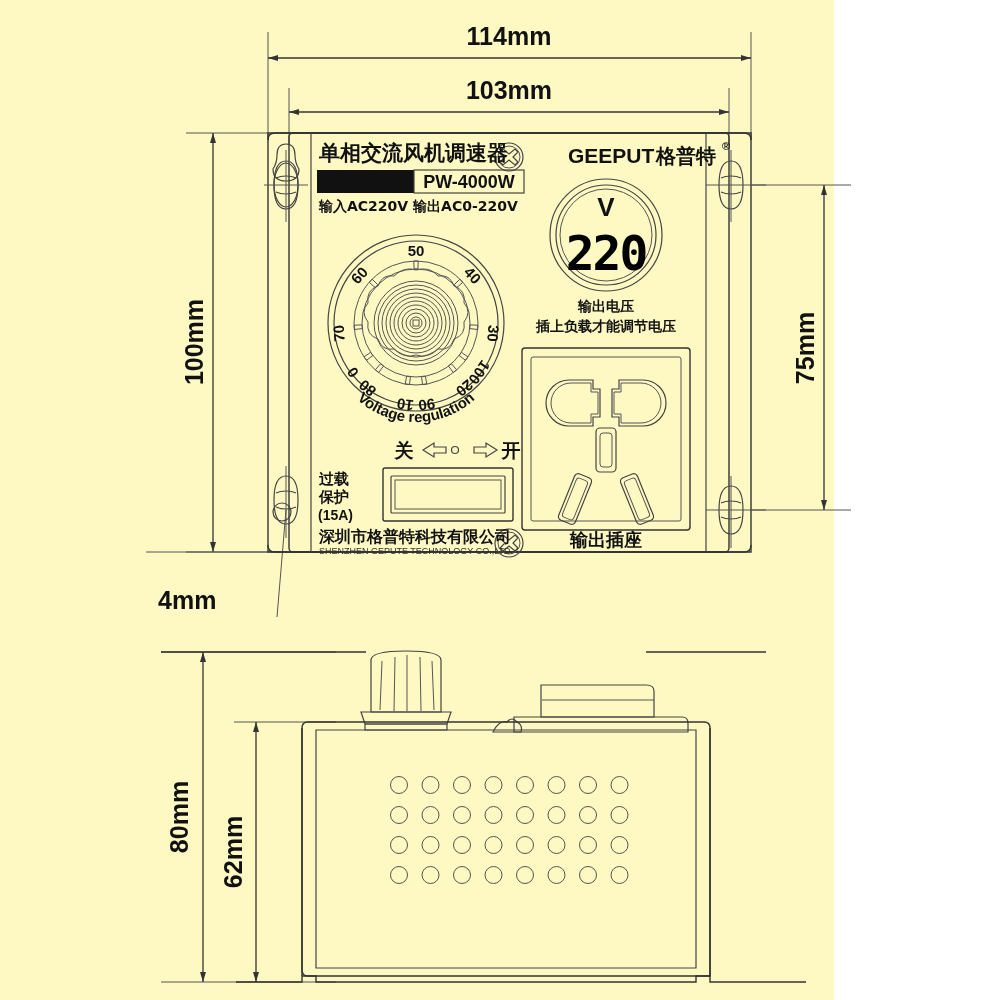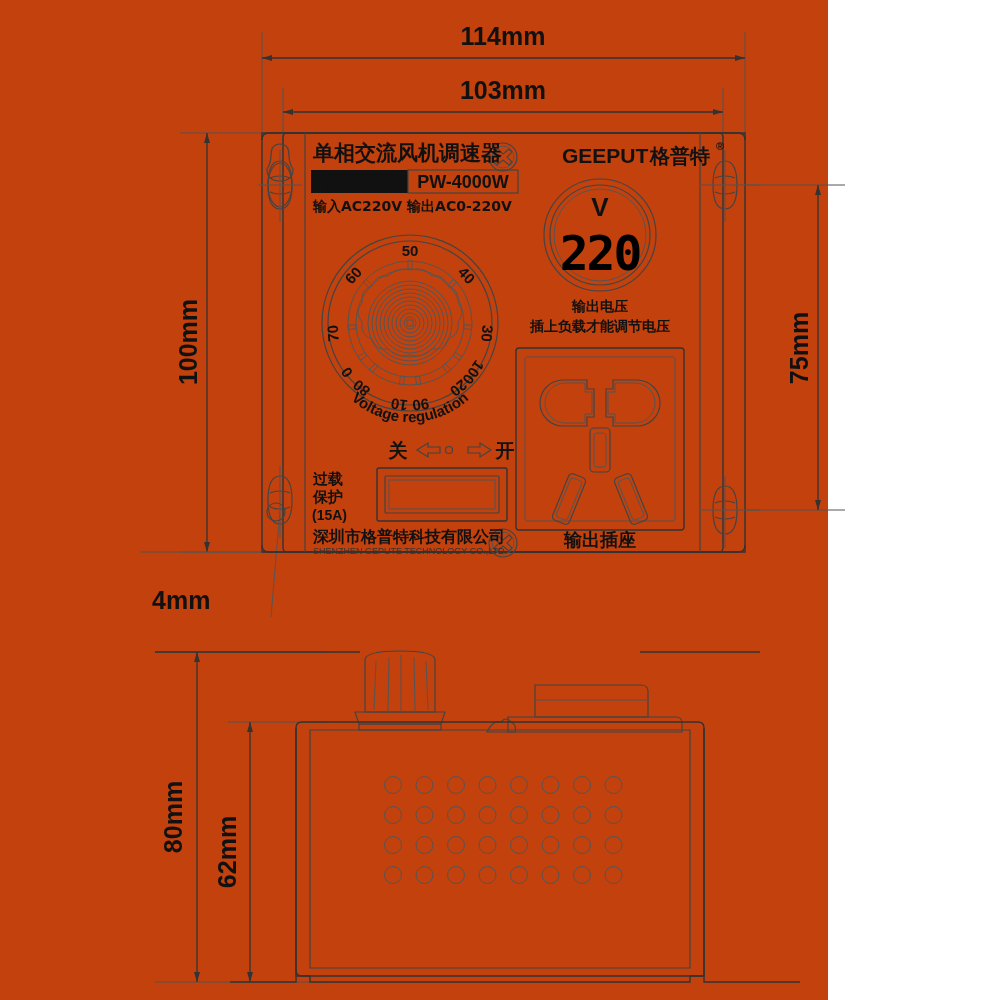--- a/index.html
+++ b/index.html
@@ -1,18 +1,18 @@
 <!DOCTYPE html>
 <html><head>
 <meta charset="utf-8">
 <style>
   html,body{margin:0;padding:0;background:#ffffff;}
   body{width:1000px;height:1000px;overflow:hidden;
        font-family:"Liberation Sans","DejaVu Sans",sans-serif;color:#111;}
-  #stage{position:relative;width:828px;height:1000px;background:#c2410c;}
+  #stage{position:relative;width:828px;height:1000px;background:#fef9c3;padding-left:6px;}
   svg{display:block;}
   .dimtext{font-family:"Liberation Sans","DejaVu Sans",sans-serif;font-weight:bold;font-size:25px;fill:#111;}
   .cn{font-family:"DejaVu Sans","Liberation Sans",sans-serif;font-weight:bold;fill:#111;}
   .en{font-family:"Liberation Sans","DejaVu Sans",sans-serif;font-weight:bold;fill:#111;}
   .tiny{font-family:"Liberation Sans","DejaVu Sans",sans-serif;fill:#333;}
   .ln{fill:none;stroke:#333;stroke-width:1.4;}
   .ln2{fill:none;stroke:#444;stroke-width:1.2;}
   .thin{fill:none;stroke:#555;stroke-width:1;}
   .dimline{fill:none;stroke:#333;stroke-width:1.3;}
   .extline{fill:none;stroke:#555;stroke-width:1;}

